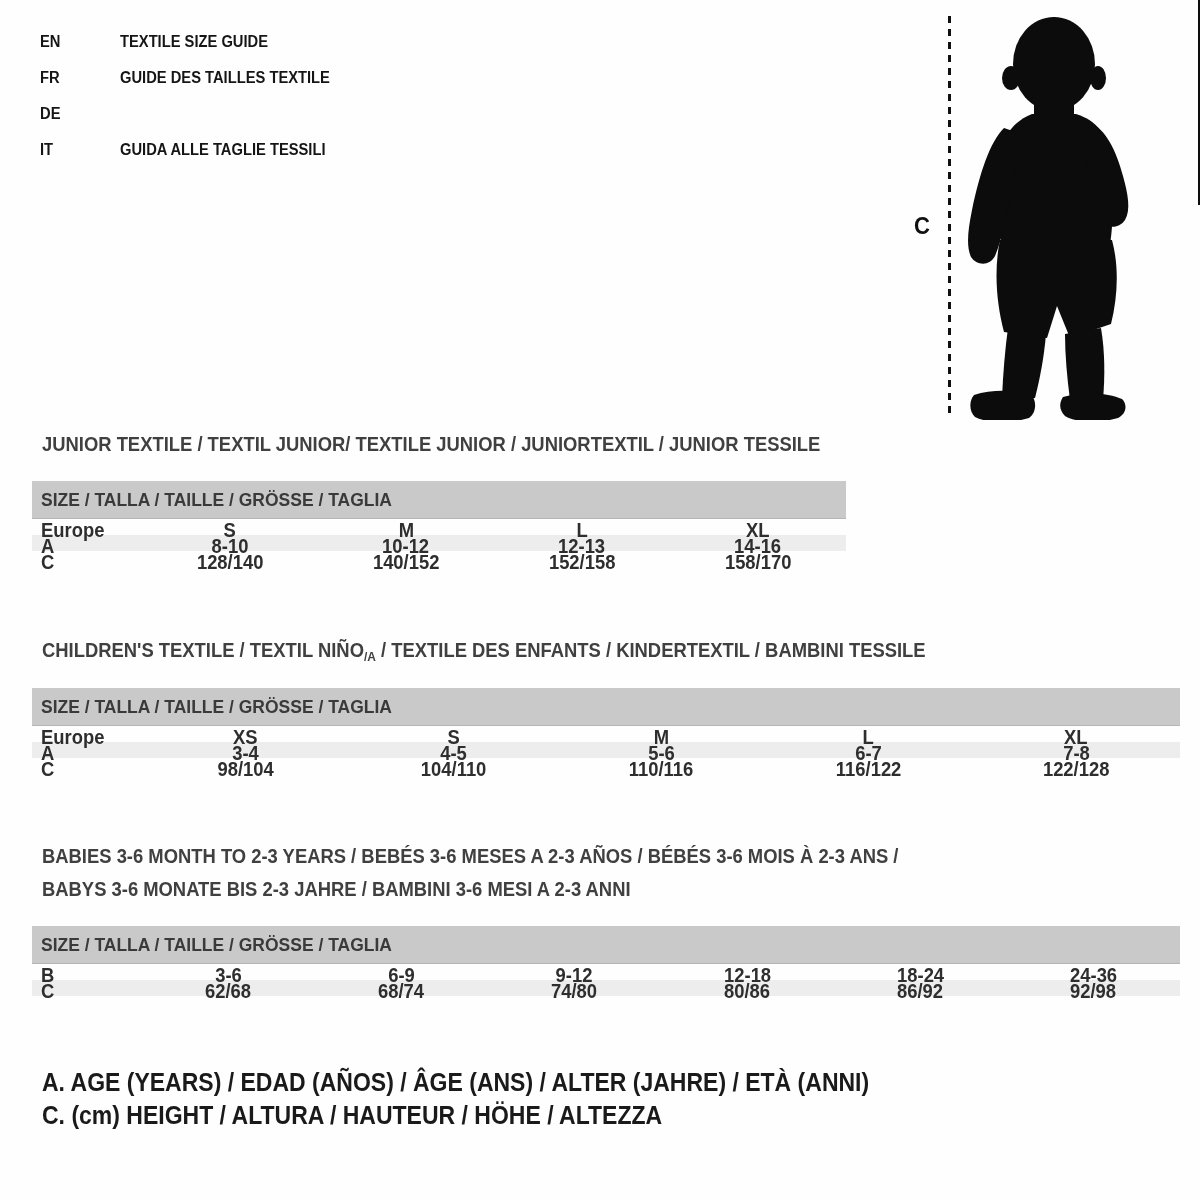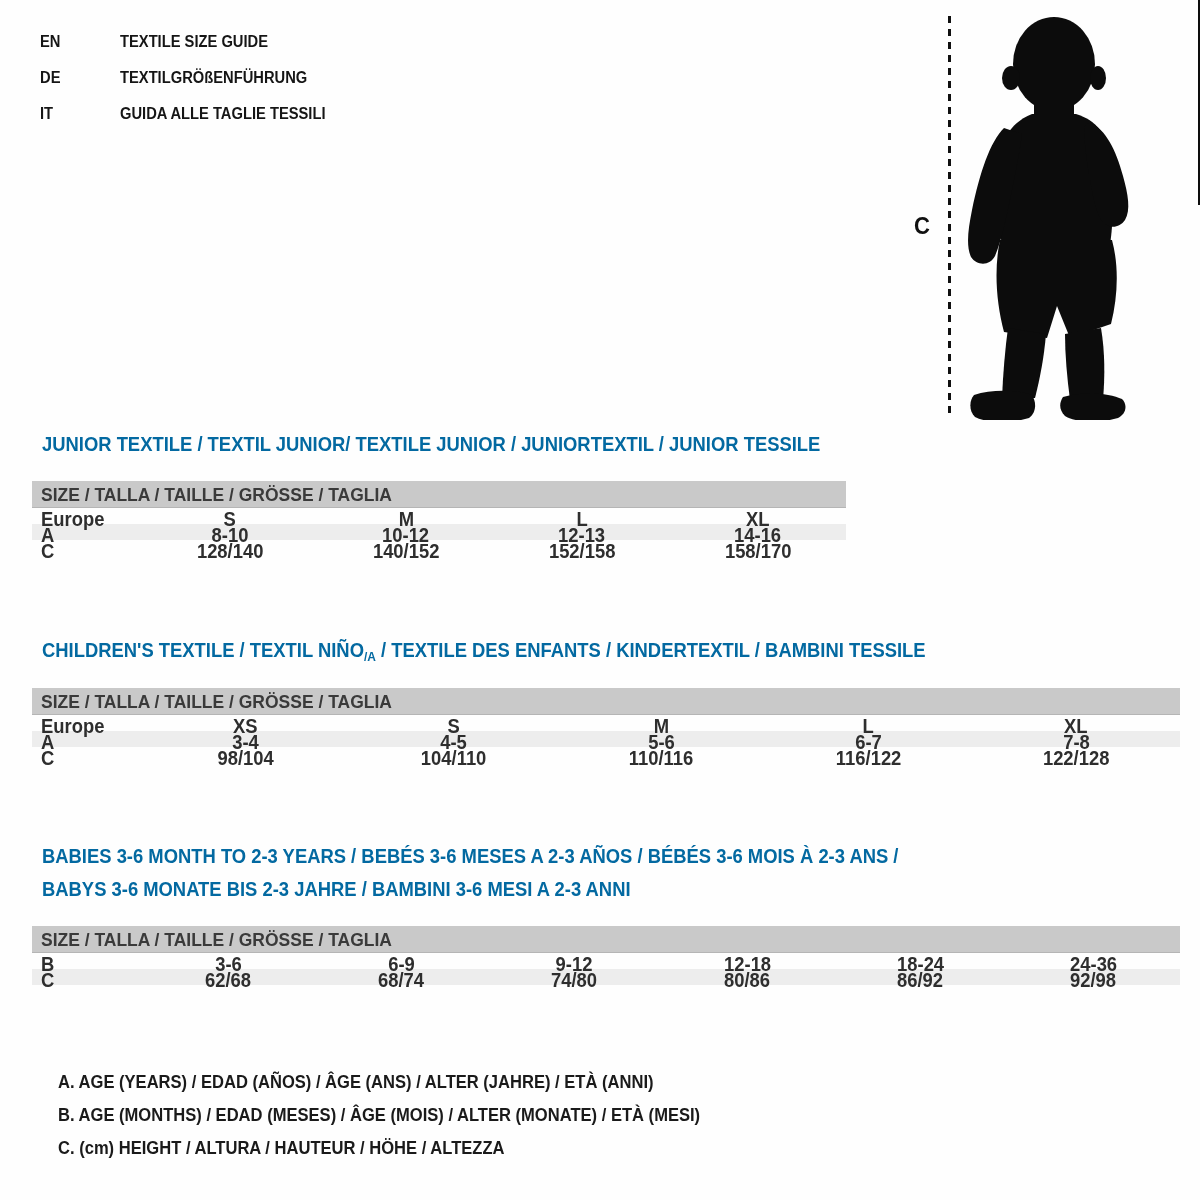--- a/index.html
+++ b/index.html
@@ -17,53 +17,56 @@
   .lang-row{display:flex;height:36px;align-items:center;font-size:16px;color:#151515;}
   .lang-code{width:80px;}
 
   
   .measure-line{left:948px;top:16px;width:3px;height:402px;
     background-image:repeating-linear-gradient(to bottom,#101010 0px,#101010 7px,transparent 7px,transparent 13px);}
   .measure-label{left:914px;top:212px;font-size:24px;color:#101010;}
   .silhouette{left:962px;top:14px;width:176px;height:406px;}
 
   
-  .heading{position:absolute;font-size:20px;color:#0369a1;white-space:nowrap;}
+  .heading{position:absolute;font-size:20px;color:#404040;white-space:nowrap;}
   .subsm{font-size:13px;vertical-align:-4px;}
 
   
   .table{position:absolute;}
-  .size-bar{height:27px;background:#c9c9c9;display:flex;align-items:center;
+  .size-bar{height:38px;background:#c9c9c9;display:flex;align-items:center;
     padding-left:9px;font-size:19px;color:#3a3a3a;box-shadow:inset 0 -1px 0 #b5b5b5;}
   .t-row{display:grid;height:16px;align-items:center;font-size:20px;color:#2e2e2e;}
   .t-row.shaded{background:#ededed;}
   .cols-4{grid-template-columns:110px repeat(4,1fr);}
   .cols-5{grid-template-columns:110px repeat(5,1fr);}
   .cols-6{grid-template-columns:110px repeat(6,1fr);}
   .cell{overflow:visible;}
   .cell.lbl{padding-left:9px;text-align:left;}
   .cell.val{text-align:center;}
 
   
-  .legend{left:58px;top:1066px;font-size:18px;color:#1a1a1a;}
+  .legend{left:42px;top:1066px;font-size:25px;color:#1a1a1a;}
   .legend-line{height:33px;display:flex;align-items:center;}
 
   .edge-artifact{right:0;top:0;width:2px;height:205px;background:#0d0d0d;}
 </style>
 </head>
 <body>
 
 <div class="abs lang-block">
   <div class="lang-row">
     <span class="lang-code"><span class="cx">EN</span></span>
     <span><span class="cx">TEXTILE SIZE GUIDE</span></span>
   </div>
   <div class="lang-row">
+    <span class="lang-code"><span class="cx">FR</span></span>
+    <span><span class="cx">GUIDE DES TAILLES TEXTILE</span></span>
+  </div>
+  <div class="lang-row">
     <span class="lang-code"><span class="cx">DE</span></span>
-    <span><span class="cx">TEXTILGRÖßENFÜHRUNG</span></span>
   </div>
   <div class="lang-row">
     <span class="lang-code"><span class="cx">IT</span></span>
     <span><span class="cx">GUIDA ALLE TAGLIE TESSILI</span></span>
   </div>
 </div>
 
 <div class="abs measure-line"></div>
 <div class="abs measure-label"><span class="cx">C</span></div>
 <svg class="abs silhouette" viewBox="0 0 176 406" xmlns="http://www.w3.org/2000/svg">
@@ -169,18 +172,15 @@
     <div class="cell val"><span class="cxc">86/92</span></div>
     <div class="cell val"><span class="cxc">92/98</span></div>
   </div>
 </div>
 
 <div class="abs legend">
   <div class="legend-line">
       <span class="cx">A. AGE (YEARS) / EDAD (AÑOS) / ÂGE (ANS) / ALTER (JAHRE) / ETÀ (ANNI)</span>
     </div>
   <div class="legend-line">
-      <span class="cx">B. AGE (MONTHS) / EDAD (MESES) / ÂGE (MOIS) / ALTER (MONATE) / ETÀ (MESI)</span>
-    </div>
-  <div class="legend-line">
       <span class="cx">C. (cm) HEIGHT / ALTURA / HAUTEUR / HÖHE / ALTEZZA</span>
     </div>
 </div>
 
 </body></html>

